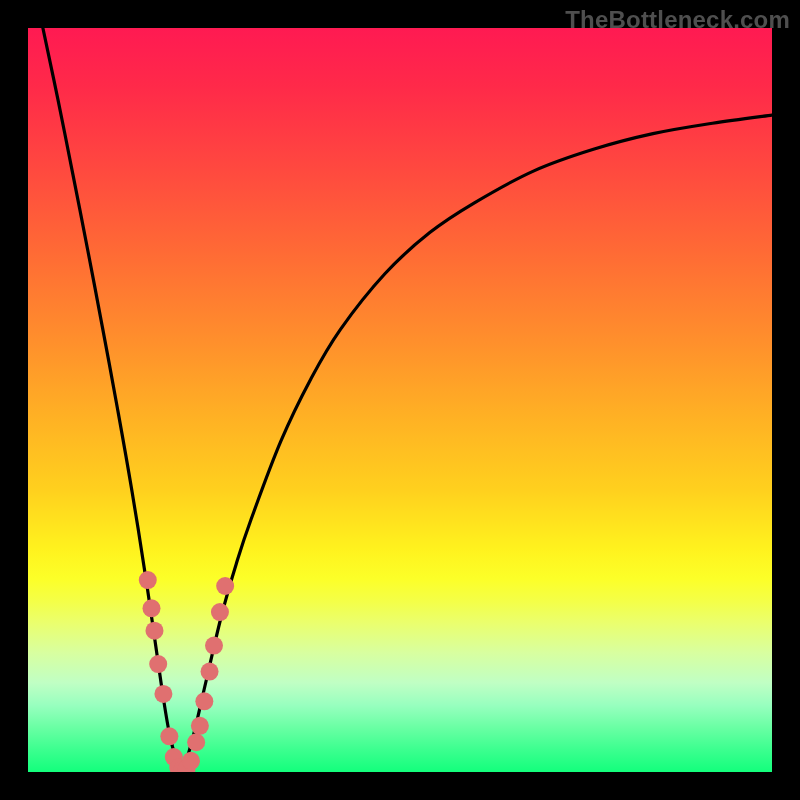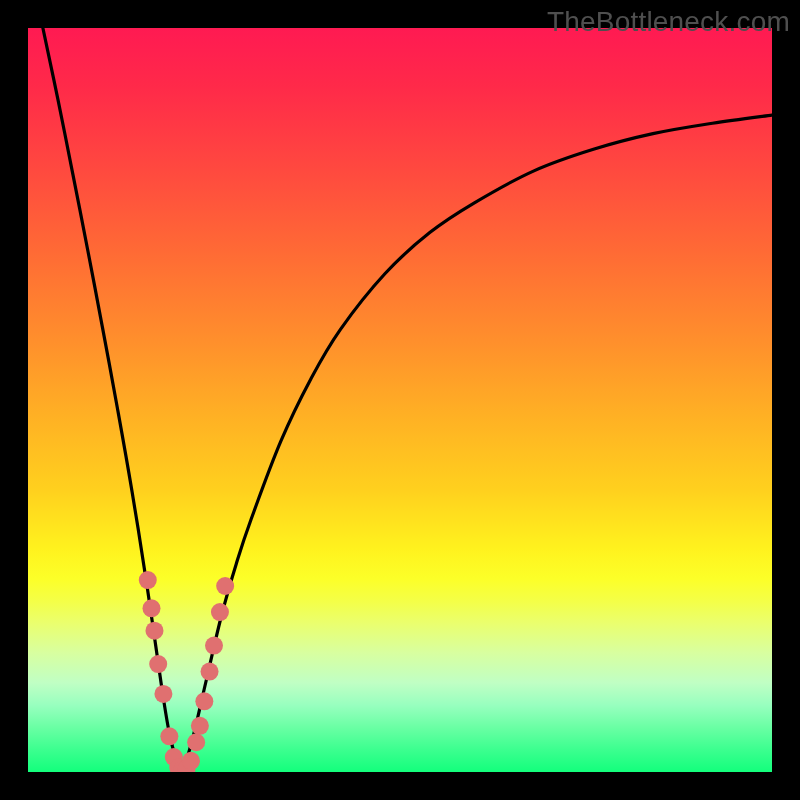--- a/index.html
+++ b/index.html
@@ -52,22 +52,22 @@
     position: absolute;
     left: 0; top: 0;
     width: 744px;
     height: 744px;
   }
   .watermark {
     position: absolute;
     top: 6px;
     right: 10px;
     color: #4f4f4f;
-    font-size: 28px;
-    font-weight: 400;
+    font-size: 24px;
+    font-weight: 700;
     letter-spacing: 0.2px;
     user-select: none;
   }
 </style>
 </head>
 <body>
 
 <div class="frame">
   <div class="plot">
     <div class="gradient"></div>

